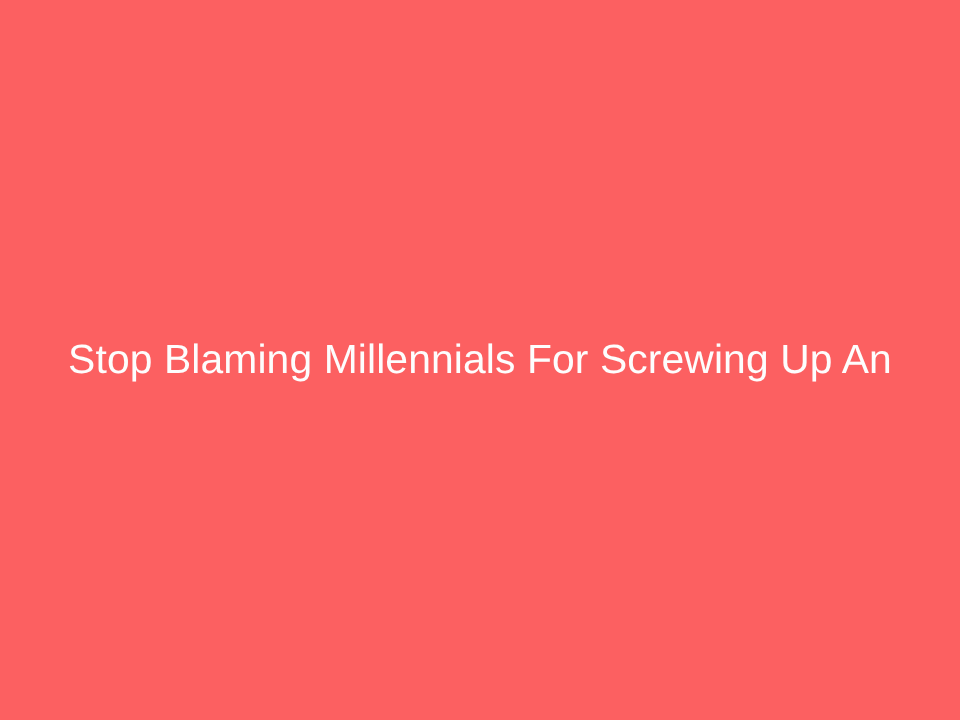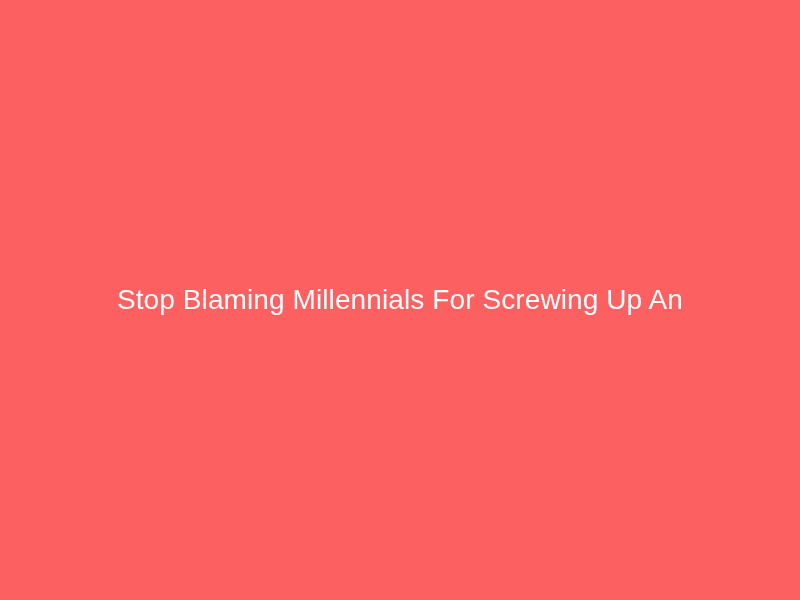--- a/index.html
+++ b/index.html
@@ -26,21 +26,21 @@
   }
 
   #headline {
     display: block;
     width: 100%;
     padding: 0 36px;
     box-sizing: border-box;
     text-align: center;
     color: #fdfdfd;
     font-family: "Liberation Sans", sans-serif;
-    font-size: 28px;
+    font-size: 34px;
     font-weight: 400;
     line-height: 1.18;
     letter-spacing: 0.1px;
     white-space: nowrap;
     overflow: hidden;
     text-rendering: optimizeLegibility;
     -webkit-font-smoothing: antialiased;
   }
 </style>
 </head>

